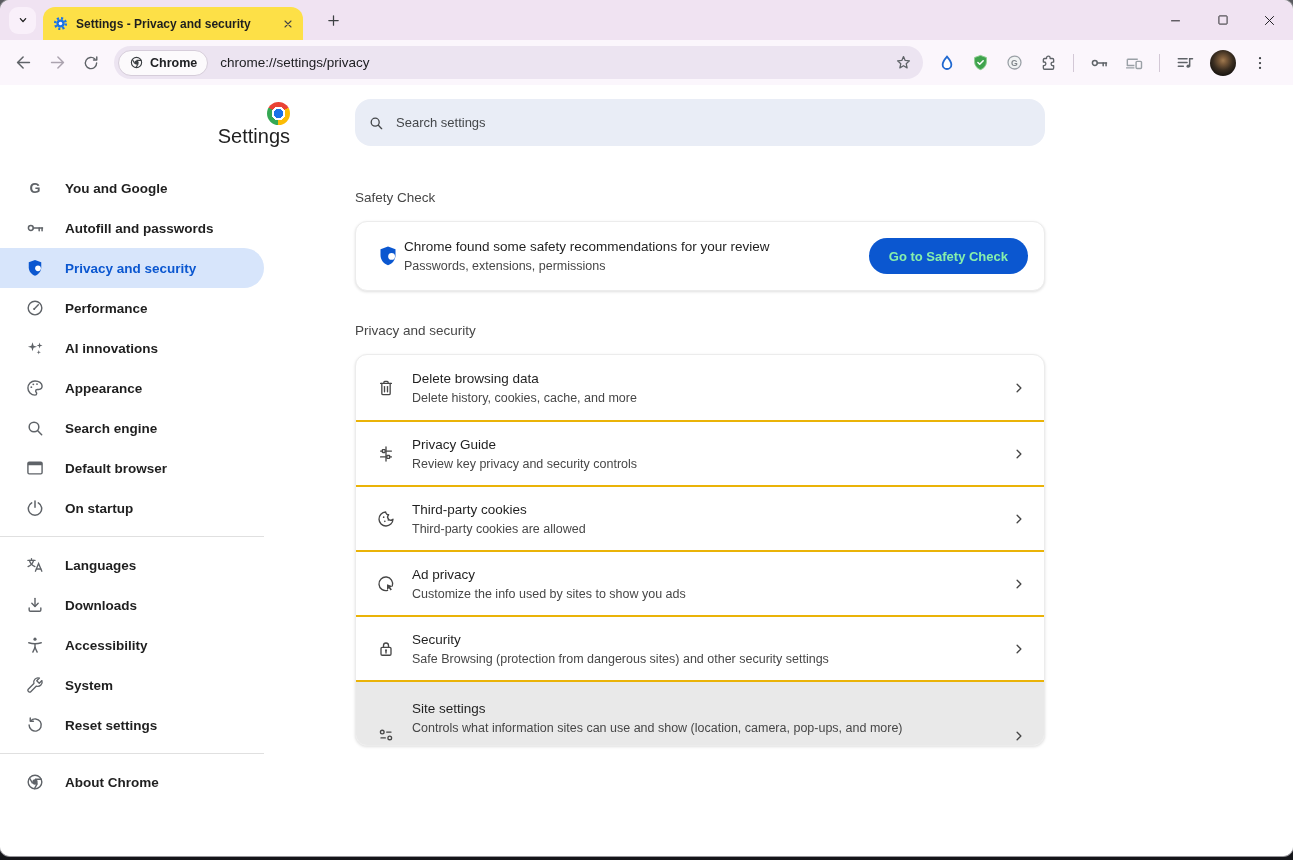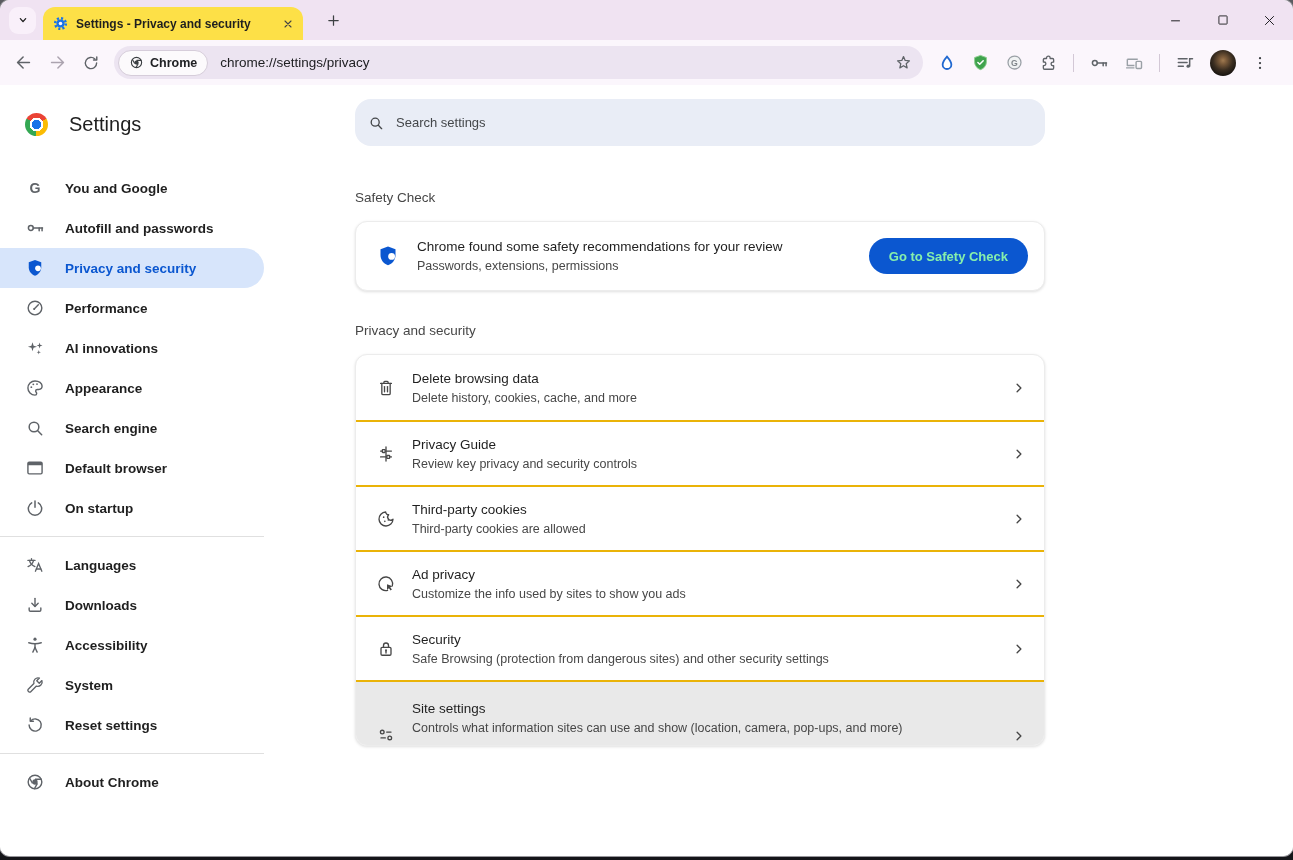--- a/index.html
+++ b/index.html
@@ -39,21 +39,21 @@
   .tb-sep { width: 1px; height: 18px; background: #d3c8d6; }
   .avatar { width: 26px; height: 26px; border-radius: 50%; cursor: pointer;
     background: radial-gradient(circle at 50% 40%, #a07a50 0%, #7a5a3a 18%, #3a2d20 48%, #15120f 78%); }
   .icon-btn { display: flex; align-items: center; justify-content: center; cursor: pointer; }
 
   
   .page { flex: 1; background: #fff; display: flex; overflow: hidden; }
 
   
   .sidebar { width: 290px; flex: 0 0 auto; padding-top: 17px; }
-  .sb-header { display: flex; align-items: center; padding-left: 25px; height: 44px; }
+  .sb-header { display: flex; align-items: flex-end; padding-left: 25px; height: 44px; flex-direction: column; }
   .chrome-logo { width: 23px; height: 23px; border-radius: 50%; flex: 0 0 auto;
     background:
       radial-gradient(circle at 50% 50%, #1a73e8 0 29%, #fff 30% 42%, rgba(255,255,255,0) 43%),
       conic-gradient(from 60deg, #fbbc04 0 120deg, #34a853 120deg 240deg, #ea4335 240deg 360deg); }
   .sb-title { font-size: 20px; color: #1f1f1f; margin-left: 21px; }
   .nav { margin-top: 22px; }
   .nav-item { height: 40px; width: 264px; display: flex; align-items: center; padding-left: 25px; gap: 20px;
     font-size: 13.5px; font-weight: bold; color: #1f1f1f; border-radius: 0 20px 20px 0; cursor: pointer; }
   .nav-item.selected { background: #d7e5fb; color: #0b57d0; }
   .nav-item .ext-link { margin-left: 11px; display: flex; }
@@ -62,21 +62,21 @@
   
   .main { margin-left: 65px; width: 690px; }
   .search-pill { margin-top: 14px; height: 47px; border-radius: 16px; background: #e9edf6; display: flex; align-items: center; padding: 0 13px; }
   .search-input { border: none; outline: none; background: transparent; font-size: 13px; color: #3c4043; margin-left: 10px; flex: 1; font-family: "Liberation Sans", sans-serif; }
   .search-input::placeholder { color: #44474a; opacity: 1; }
   .section-label { font-size: 13.5px; color: #474747; }
   .label-safety { margin-top: 44px; }
   .label-privacy { margin-top: 32px; }
   .card { background: #fff; border: 1px solid #ececec; border-radius: 12px; box-shadow: 0 1px 3px rgba(0,0,0,0.13); }
   .safety-card { margin-top: 16px; height: 70px; display: flex; align-items: center; padding: 0 16px 0 20px; }
-  .safety-text { margin-left: 17px; }
+  .safety-text { margin-left: 4px; }
   .row-title { font-size: 13.5px; color: #1f1f1f; }
   .row-sub { font-size: 12.5px; color: #474747; margin-top: 5px; }
   .primary-btn { margin-left: auto; height: 36px; padding: 0 20px; border: none; border-radius: 18px; background: #0b57d0; color: #86efac; font-size: 13px; font-weight: bold; cursor: pointer; font-family: "Liberation Sans", sans-serif; }
   .list-card { margin-top: 16px; overflow: hidden; }
   .row { min-height: 65px; display: flex; align-items: center; padding: 0 16px 0 20px; cursor: pointer; }
   .row + .row { border-top: 2px solid #eab308; }
   .row.highlighted { background: #e9e9e9; align-items: flex-end; }
   .row-text { margin-left: 16px; flex: 1; padding: 10px 0; }
   .row-chevron { flex: 0 0 auto; }
   svg { display: block; }

